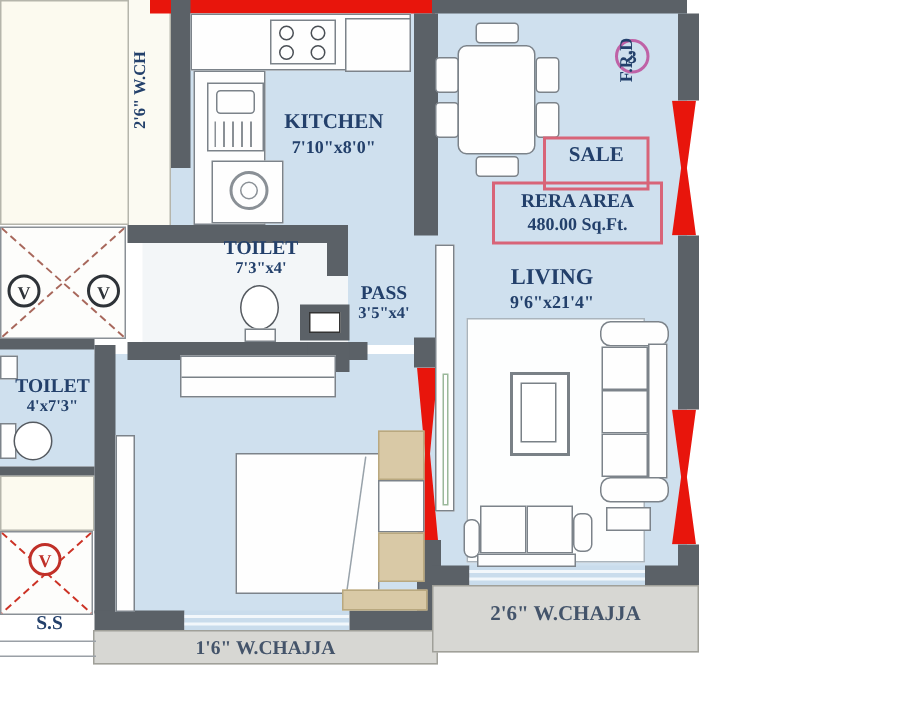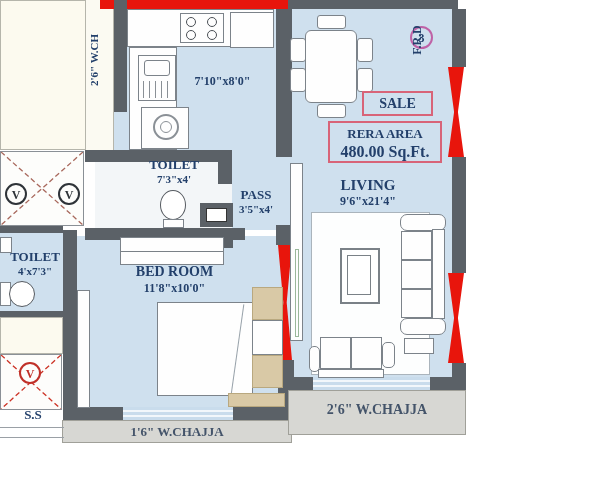--- a/index.html
+++ b/index.html
@@ -158,44 +158,41 @@
   <div class="abs circ" style="left:160px;top:190px;width:26px;height:30px;background:#fff;border:1.5px solid #555a60;"></div>
   <div class="abs fix" style="left:163px;top:219px;width:21px;height:9px;"></div>
   <div class="abs" style="left:200px;top:203px;width:33px;height:24px;background:#5b6167;">
     <div class="abs" style="left:6px;top:5px;width:21px;height:14px;background:#fff;border:1px solid #333;"></div>
   </div>
   <div class="abs fix" style="left:0;top:282px;width:11px;height:24px;"></div>
   <div class="abs circ" style="left:9px;top:281px;width:26px;height:26px;background:#fff;border:1.5px solid #555a60;"></div>
   <div class="abs fix" style="left:0;top:237px;width:12px;height:16px;"></div>
 
   <div class="abs lbl" style="left:170px;top:74px;width:105px;font-size:14px;">
+    <div>KITCHEN</div>
     <div class="lbl-sub" style="font-size:12px;">7'10"x8'0"</div>
   </div>
   <div class="abs lbl" style="left:138px;top:157px;width:72px;font-size:13px;">
     <div>TOILET</div>
     <div class="lbl-sub" style="font-size:11px;">7'3"x4'</div>
   </div>
   <div class="abs lbl" style="left:225px;top:187px;width:62px;font-size:13px;">
     <div>PASS</div>
     <div class="lbl-sub" style="font-size:11px;">3'5"x4'</div>
   </div>
   <div class="abs lbl" style="left:318px;top:176px;width:100px;font-size:15px;">
     <div>LIVING</div>
     <div class="lbl-sub" style="font-size:12px;">9'6"x21'4"</div>
   </div>
-  <div class="abs lbl" style="left:122px;top:264px;width:105px;font-size:14px;">
-    <div>BED ROOM</div>
-    <div class="lbl-sub" style="font-size:12px;">11'8"x10'0"</div>
-  </div>
   <div class="abs lbl" style="left:2px;top:249px;width:66px;font-size:13px;">
     <div>TOILET</div>
     <div class="lbl-sub" style="font-size:11px;">4'x7'3"</div>
   </div>
 
-  <div class="abs redbox lbl" style="left:362px;top:91px;width:71px;height:25px;font-size:14px;line-height:21px;">SALE</div>
+  <div class="abs redbox lbl" style="left:362px;top:91px;width:71px;height:36px;font-size:14px;line-height:21px;">SALE</div>
   <div class="abs redbox lbl" style="left:328px;top:121px;width:114px;height:42px;font-size:13px;padding-top:3px;">
     <div>RERA AREA</div>
-    <div class="lbl-sub" style="font-size:16px;">480.00 Sq.Ft.</div>
+    <div class="lbl-sub" style="font-size:12px;">480.00 Sq.Ft.</div>
   </div>
   <div class="abs circ lbl" style="left:410px;top:26px;width:23px;height:23px;border:2px solid #bf62a6;font-size:12px;line-height:21px;">3</div>
   <div class="abs lbl" style="left:412px;top:32px;width:60px;height:16px;font-size:12px;transform:rotate(-90deg) translateY(-24px);">F.R.D</div>
 
 </div>
 
 </body></html>

